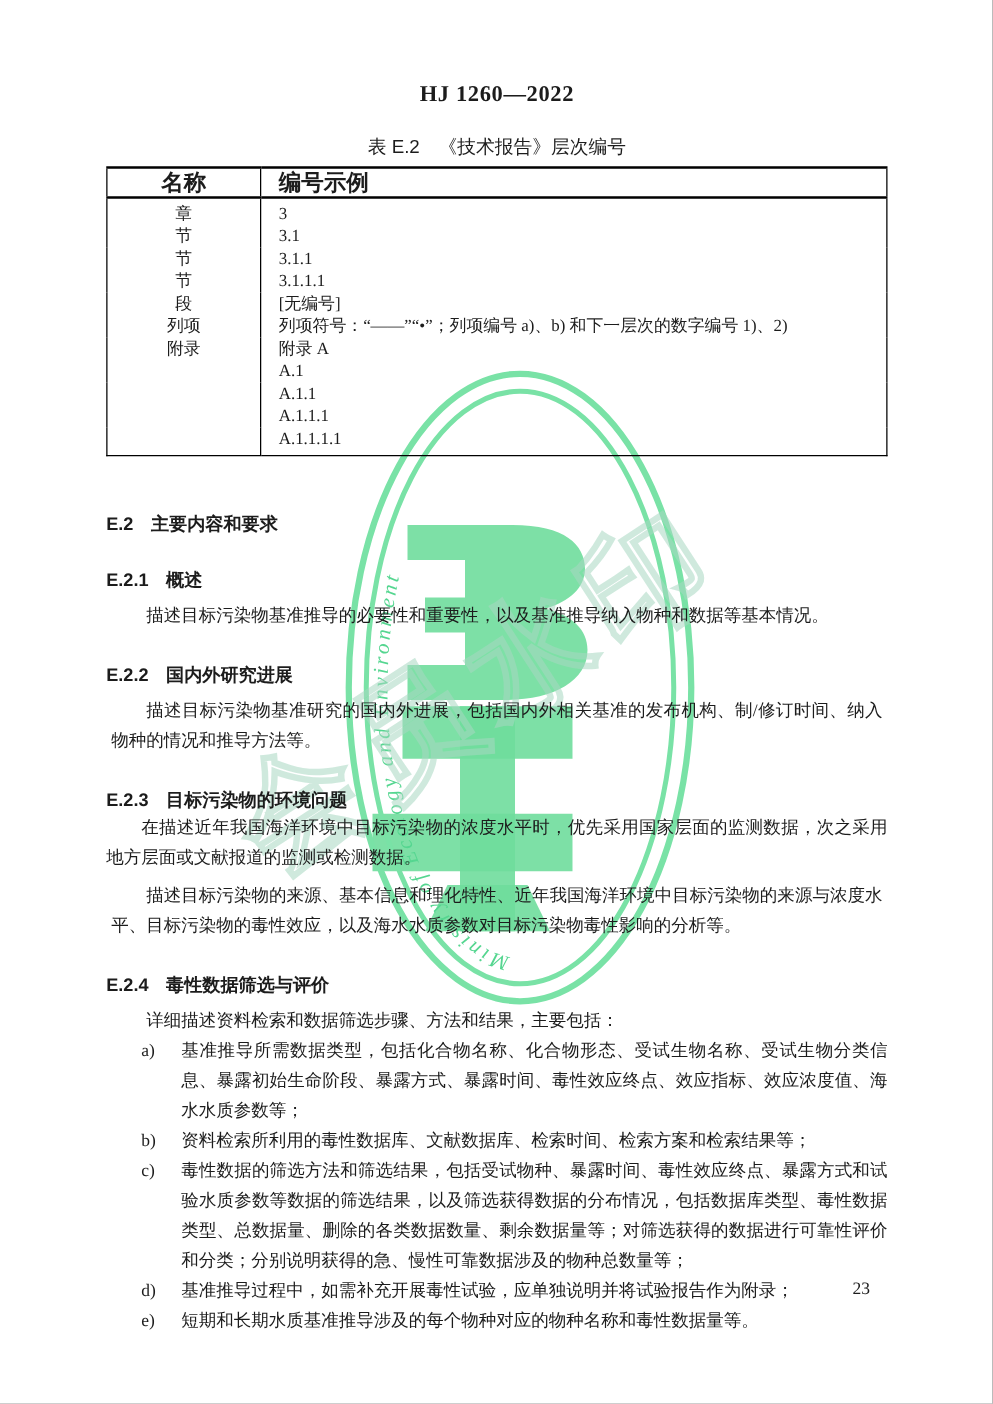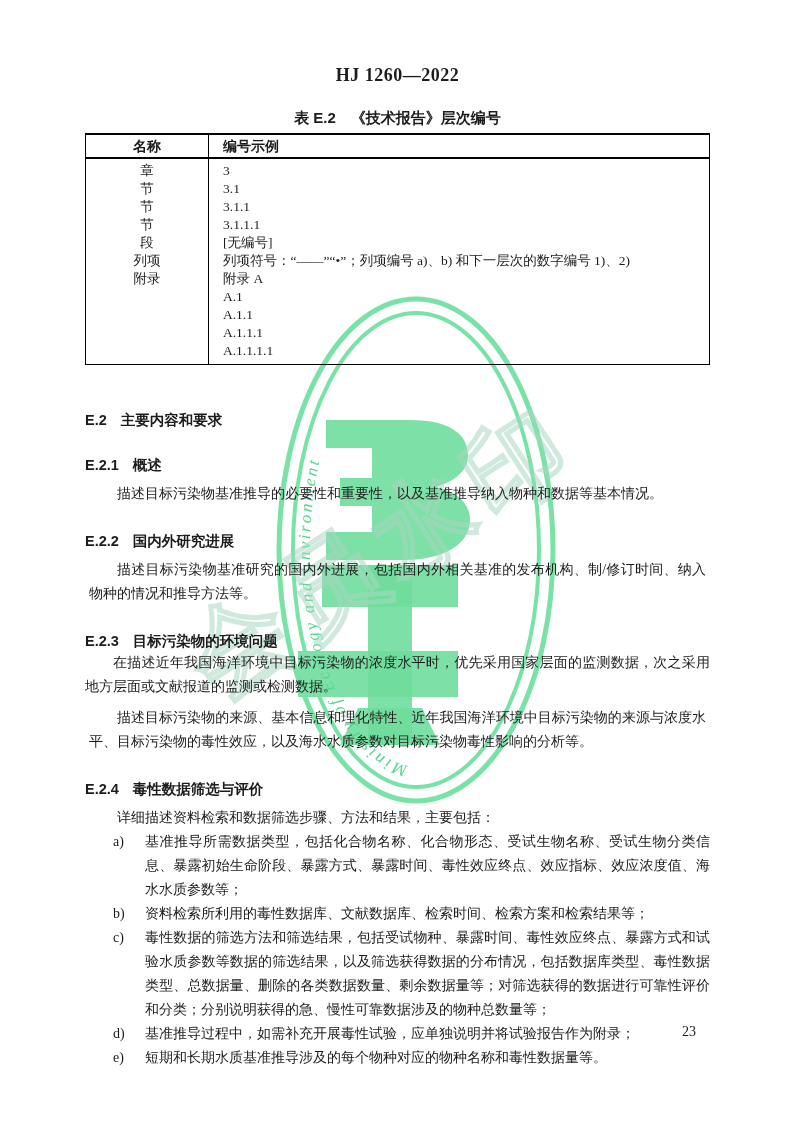--- a/index.html
+++ b/index.html
@@ -10,33 +10,33 @@
   }
   
   .wm{position:absolute;left:0;top:0;width:794px;height:1123px;z-index:0;}
   
   .content{position:absolute;left:85px;top:0;width:625px;z-index:1;}
   .doc-num{
     margin-top:64px;text-align:center;font-weight:bold;font-size:18px;line-height:22px;
     font-family:"Liberation Serif","DejaVu Serif",serif;letter-spacing:.5px;
   }
   .caption{
-    margin-top:22px;text-align:center;font-weight:bold;font-size:15px;line-height:19px;
+    margin-top:22px;text-align:center;font-weight:normal;font-size:15px;line-height:19px;
     font-family:"Liberation Sans","DejaVu Sans",sans-serif;
   }
   table.lvl{
     margin-top:6px;width:625px;border-collapse:collapse;table-layout:fixed;
     font-size:13.5px;line-height:18px;
   }
   table.lvl th,table.lvl td{padding:0;vertical-align:middle;}
   table.lvl .c1{width:122px;text-align:center;}
   table.lvl .c2{text-align:left;padding-left:14px;}
   table.lvl thead th{
     border-top:2px solid #000;border-bottom:2px solid #000;height:22px;
-    font-family:"Liberation Sans","DejaVu Sans",sans-serif;font-weight:bold;font-size:14px;
+    font-family:"Liberation Sans","DejaVu Sans",sans-serif;font-weight:bold;font-size:18px;
     text-align:center;
   }
   table.lvl td{height:18px;}
   table.lvl .bl{border-left:1.5px solid #000;}
   table.lvl .br{border-right:1.5px solid #000;}
   table.lvl .vd{border-left:1px solid #000;border-radius:6px;}
   table.lvl tbody tr:first-child td{padding-top:3px;}
   table.lvl tbody tr:last-child td{border-bottom:1.5px solid #000;padding-bottom:4px;}
   .h1,.h2{
     font-family:"Liberation Sans","DejaVu Sans",sans-serif;font-weight:bold;

